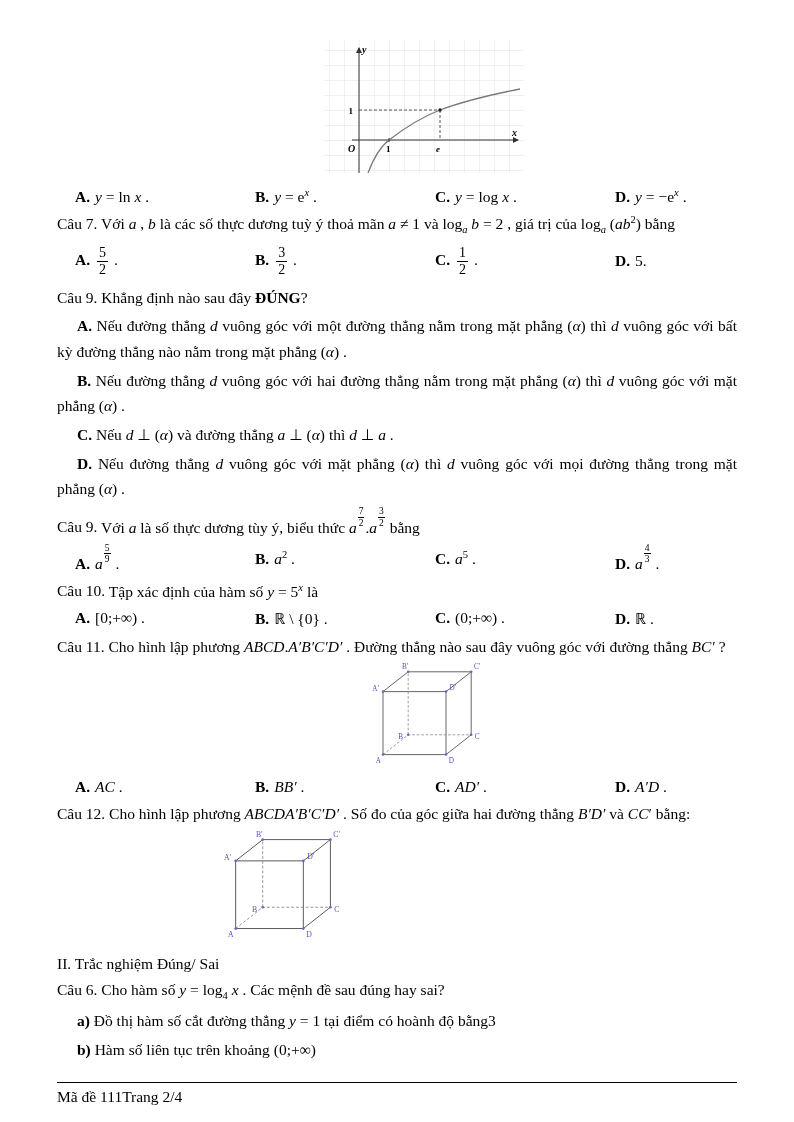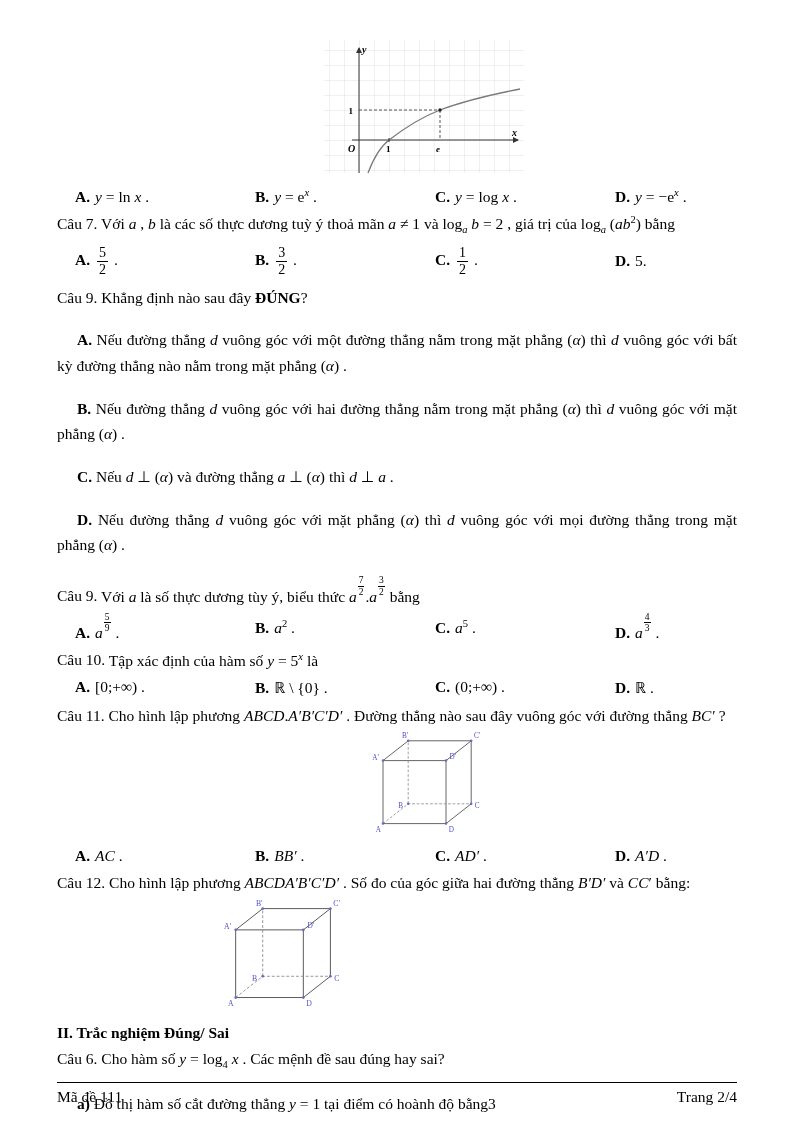--- a/index.html
+++ b/index.html
@@ -14,22 +14,22 @@
   .fig-cube.center{margin-left:290px}
   .fig-cube.left{margin-left:140px}
   svg text{font-family:"Liberation Serif",serif}
   .axlab{font-style:italic;font-weight:bold;font-size:10px}
   .ticklab{font-weight:bold;font-size:9px}
   .cublab{font-size:8px;fill:#5050c8}
 
   
   .qtext{line-height:1.5;text-align:justify;margin-top:5px}
   .qlabel{font-weight:normal}
-  .stmt{line-height:1.62;text-align:justify;text-indent:20px;margin:18px 0}
-  .sec-title{font-weight:bold;margin-top:6px}
+  .stmt{line-height:1.62;text-align:justify;text-indent:20px;margin:4px 0}
+  .sec-title{font-weight:normal;margin-top:6px}
 
   
   .opts{display:grid;grid-template-columns:180px 180px 180px 1fr;
         padding-left:18px;margin:4px 0 6px;align-items:center}
   .opts.tall{min-height:38px}
   .opt{white-space:nowrap}
   .opt b{margin-right:5px}
 
   
   sup{font-size:0.68em}
@@ -38,21 +38,21 @@
         vertical-align:middle;margin:1px 2px}
   .frac .fn{display:block;border-bottom:1px solid #000;padding:0 2px}
   .frac .fd{display:block;padding:0 2px}
   .supfrac{display:inline-block;text-align:center;font-size:9.5px;line-height:1.1;
         vertical-align:7px;margin:0 1px}
   .supfrac span{display:block}
   .supfrac span:first-child{border-bottom:1px solid #000;padding:0 1px}
 
   
   .footer{position:absolute;left:57px;right:57px;bottom:16px;
-          border-top:1px solid #000;display:flex;justify-content:space-between;
+          border-top:1px solid #000;display:flex;justify-content:flex-start;
           padding-top:5px;font-size:15.5px}
 </style>
 </head>
 <body>
 
 <div class="page">
 
   <figure class="fig-graph">
     <svg width="200" height="135" viewBox="0 0 200 135">
       <defs>

